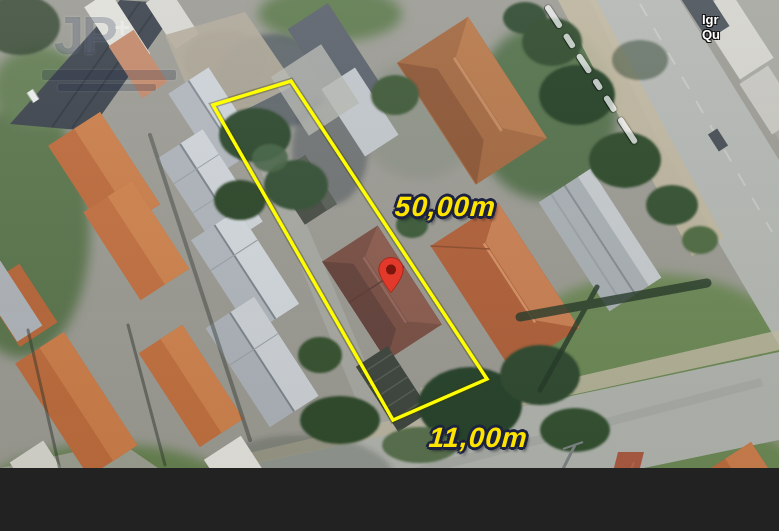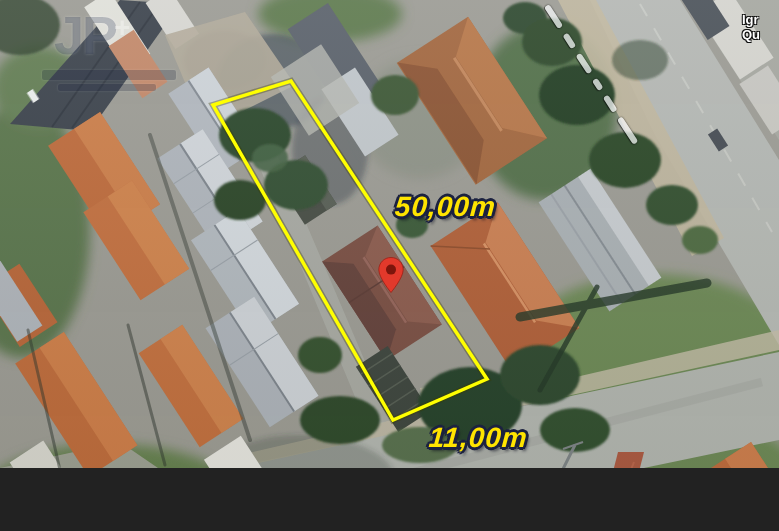--- a/index.html
+++ b/index.html
@@ -35,21 +35,21 @@
   .wm-bar1{left:6px;top:64px;width:134px;height:10px;}
   .wm-bar2{left:22px;top:78px;width:98px;height:7px;}
 
   
   .street-label{position:absolute;left:549px;top:4px;transform-origin:0 0;transform:rotate(57deg);
                 display:flex;gap:8px;align-items:center;opacity:.85;}
   .sl-dash{height:6px;background:rgba(248,249,251,.85);border-radius:3px;
            box-shadow:0 0 2px rgba(10,10,10,.9),0 1px 1px rgba(0,0,0,.6);}
 
   
-  .poi-label{position:absolute;left:742px;top:12px;font-weight:700;font-size:13px;line-height:15px;color:#fff;
+  .poi-label{position:absolute;left:702px;top:12px;font-weight:700;font-size:13px;line-height:15px;color:#fff;
              text-shadow:-1px -1px 0 #111,1px -1px 0 #111,-1px 1px 0 #111,1px 1px 0 #111;white-space:nowrap;}
 </style>
 </head>
 <body>
 
 <div class="stage">
 
   <svg class="photo" width="779" height="531" viewBox="0 0 779 531">
     <defs>
       <filter id="blur6" x="-30%" y="-30%" width="160%" height="160%">

